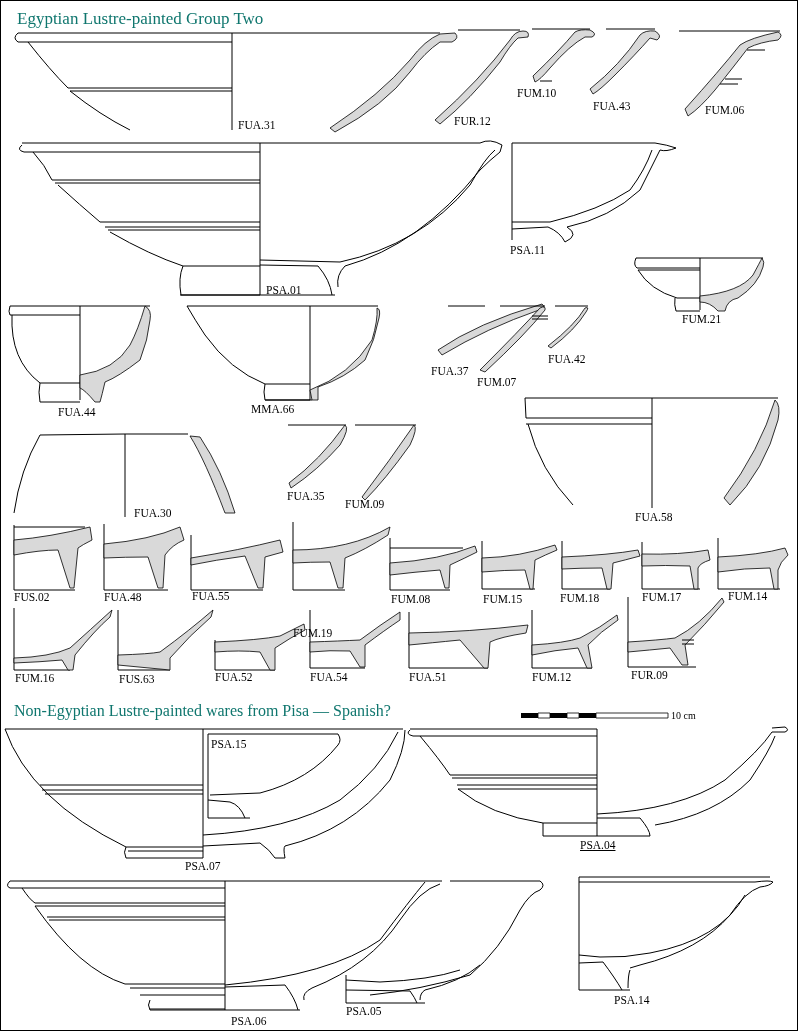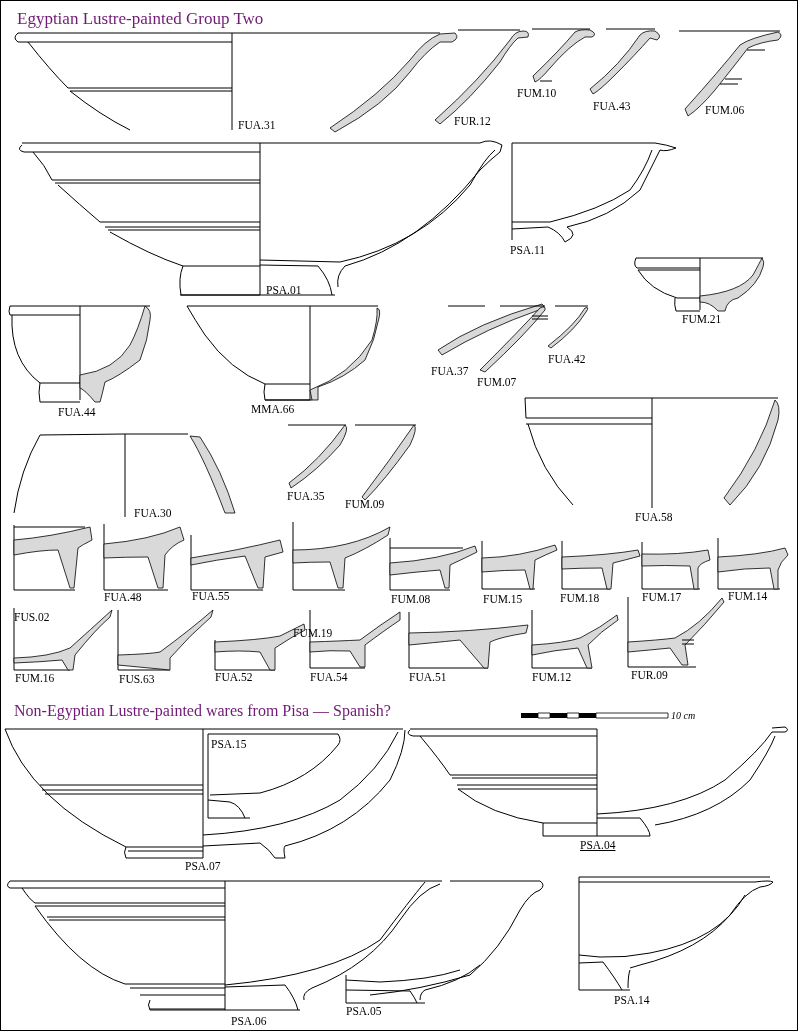--- a/index.html
+++ b/index.html
@@ -1,24 +1,24 @@
 <!DOCTYPE html>
 <html><head>
 <meta charset="utf-8">
 <style>
   html, body { margin: 0; padding: 0; background: #ffffff; }
   body { width: 800px; height: 1033px; position: relative; overflow: hidden; }
   .frame { position: absolute; left: 0; top: 0; width: 798px; height: 1031px; border: 1px solid #000; box-sizing: border-box; }
-  .heading { position: absolute; font-family: "Liberation Serif", serif; color: #701a75; font-size: 16px; white-space: nowrap; }
+  .heading { position: absolute; font-family: "Liberation Serif", serif; color: #0f766e; font-size: 16px; white-space: nowrap; }
   .lbl { position: absolute; font-family: "Liberation Serif", serif; font-size: 11.5px; color: #000; white-space: nowrap; line-height: 1; }
   svg.art { position: absolute; left: 0; top: 0; width: 800px; height: 1033px; }
   svg.art path, svg.art line, svg.art polyline, svg.art rect { vector-effect: non-scaling-stroke; }
   .ln { fill: none; stroke: #000; stroke-width: 1; }
   .sec { fill: #d9d9d9; stroke: #000; stroke-width: 0.8; }
-  .scale-cm { position: absolute; font-family: "Liberation Serif", serif; font-size: 10px; font-style: italic; }
+  .scale-cm { position: absolute; font-family: "Liberation Serif", serif; font-size: 10px; }
 </style>
 </head>
 <body>
 
 <div class="frame"></div>
 
 <div class="heading" style="left:17px; top:9px; font-size:17px;">Egyptian Lustre-painted Group Two</div>
 <div class="heading" style="left:14px; top:702px; font-size:16px;">Non-Egyptian Lustre-painted wares from Pisa — Spanish?</div>
 
 <svg class="art" viewBox="0 0 800 1033">
@@ -225,21 +225,21 @@
 <div class="lbl" style="left:58px;top:407px;">FUA.44</div>
 <div class="lbl" style="left:251px;top:404px;">MMA.66</div>
 <div class="lbl" style="left:431px;top:366px;">FUA.37</div>
 <div class="lbl" style="left:477px;top:377px;">FUM.07</div>
 <div class="lbl" style="left:548px;top:354px;">FUA.42</div>
 <div class="lbl" style="left:134px;top:508px;">FUA.30</div>
 <div class="lbl" style="left:287px;top:491px;">FUA.35</div>
 <div class="lbl" style="left:345px;top:499px;">FUM.09</div>
 <div class="lbl" style="left:635px;top:512px;">FUA.58</div>
 
-<div class="lbl" style="left:14px;top:592px;margin-top:20px;">FUS.02</div>
+<div class="lbl" style="left:14px;top:592px;">FUS.02</div>
 <div class="lbl" style="left:104px;top:592px;">FUA.48</div>
 <div class="lbl" style="left:192px;top:591px;">FUA.55</div>
 <div class="lbl" style="left:293px;top:628px;">FUM.19</div>
 <div class="lbl" style="left:391px;top:594px;">FUM.08</div>
 <div class="lbl" style="left:483px;top:594px;">FUM.15</div>
 <div class="lbl" style="left:560px;top:593px;">FUM.18</div>
 <div class="lbl" style="left:642px;top:592px;">FUM.17</div>
 <div class="lbl" style="left:728px;top:591px;">FUM.14</div>
 
 <div class="lbl" style="left:15px;top:673px;">FUM.16</div>

